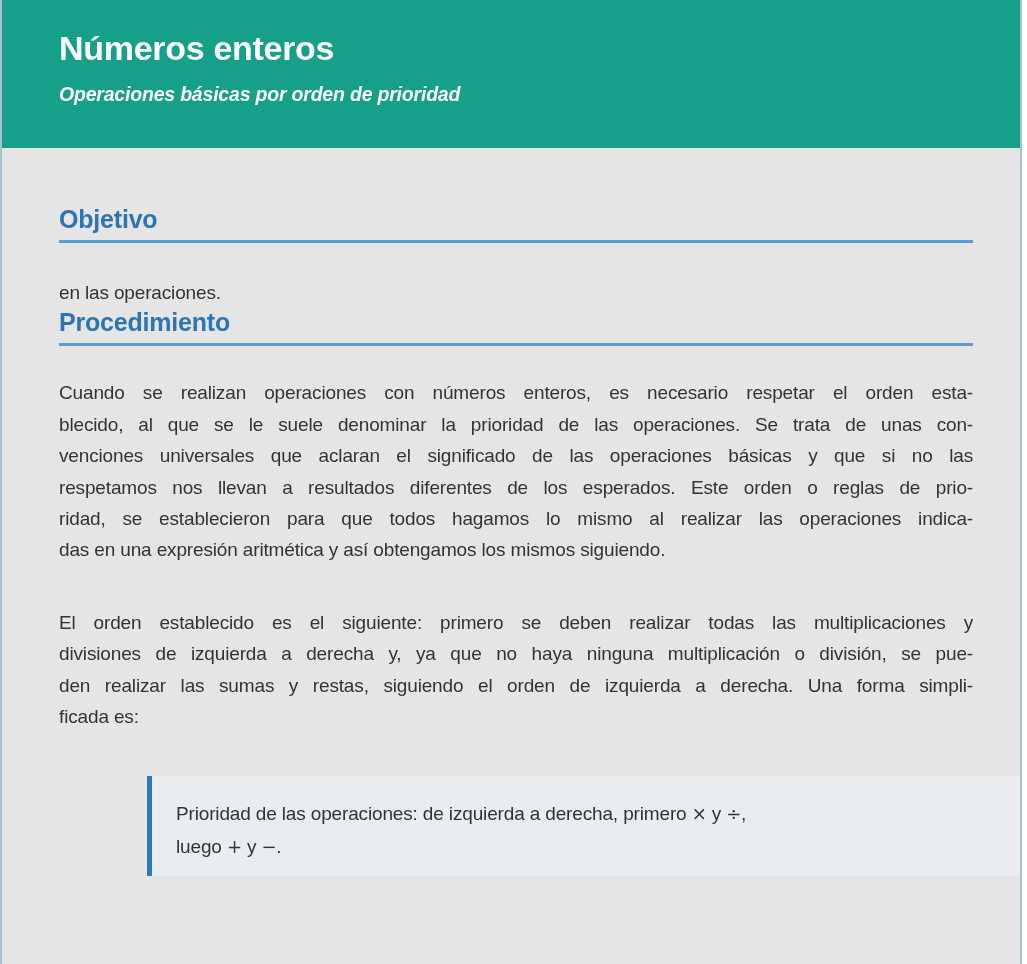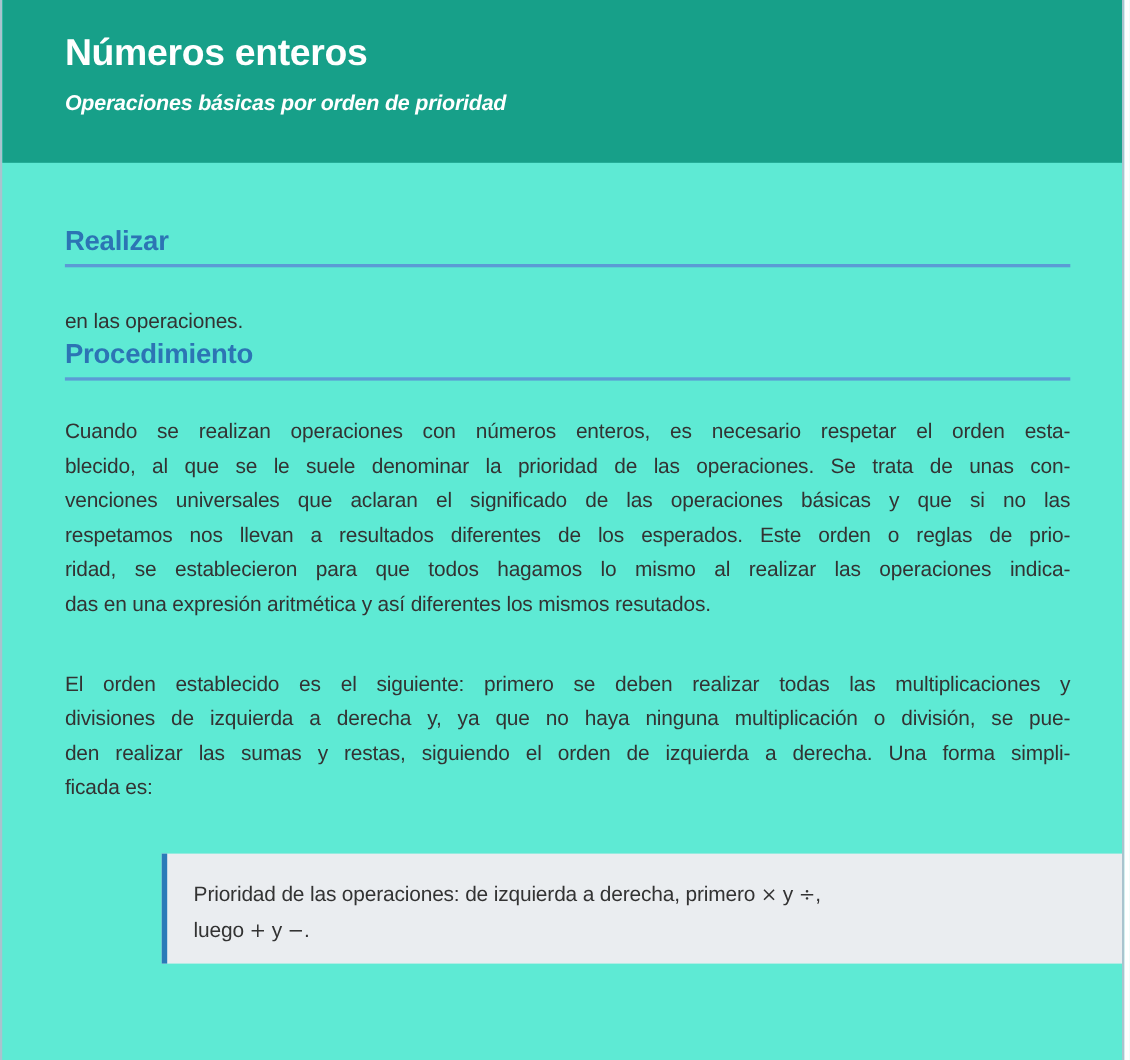--- a/index.html
+++ b/index.html
@@ -5,21 +5,21 @@
   html, body {
     margin: 0;
     padding: 0;
     background: #ffffff;
     font-family: "Liberation Sans", sans-serif;
   }
   .page {
     position: relative;
     width: 1018px;
     height: 964px;
-    background: #5eead4;
+    background: #e5e5e5;
     border-left: 2px solid #a9c3ce;
     border-right: 2px solid #a9c3ce;
     overflow: hidden;
   }
   
   .banner {
     height: 148px;
     background: #17a089;
     box-sizing: border-box;
     padding: 28px 0 0 57px;
@@ -93,35 +93,35 @@
 
 <div class="page">
 
   <header class="banner">
     <h1>Números enteros</h1>
     <div class="subtitle">Operaciones básicas por orden de prioridad</div>
   </header>
 
   <main class="content">
 
-    <h2 class="section-heading heading-objetivo">Realizar</h2>
+    <h2 class="section-heading heading-objetivo">Objetivo</h2>
 
     <div class="para para-1">
         <div class="pline last">en las operaciones.</div>
       </div>
 
     <h2 class="section-heading heading-procedimiento">Procedimiento</h2>
 
     <div class="para para-2">
         <div class="pline">Cuando se realizan operaciones con números enteros, es necesario respetar el orden esta-</div>
         <div class="pline">blecido, al que se le suele denominar la prioridad de las operaciones. Se trata de unas con-</div>
         <div class="pline">venciones universales que aclaran el significado de las operaciones básicas y que si no las</div>
         <div class="pline">respetamos nos llevan a resultados diferentes de los esperados. Este orden o reglas de prio-</div>
         <div class="pline">ridad, se establecieron para que todos hagamos lo mismo al realizar las operaciones indica-</div>
-        <div class="pline last">das en una expresión aritmética y así diferentes los mismos resutados.</div>
+        <div class="pline last">das en una expresión aritmética y así obtengamos los mismos siguiendo.</div>
       </div>
 
     <div class="para para-3">
         <div class="pline">El orden establecido es el siguiente: primero se deben realizar todas las multiplicaciones y</div>
         <div class="pline">divisiones de izquierda a derecha y, ya que no haya ninguna multiplicación o división, se pue-</div>
         <div class="pline">den realizar las sumas y restas, siguiendo el orden de izquierda a derecha. Una forma simpli-</div>
         <div class="pline last">ficada es:</div>
       </div>
 
     <aside class="callout">

